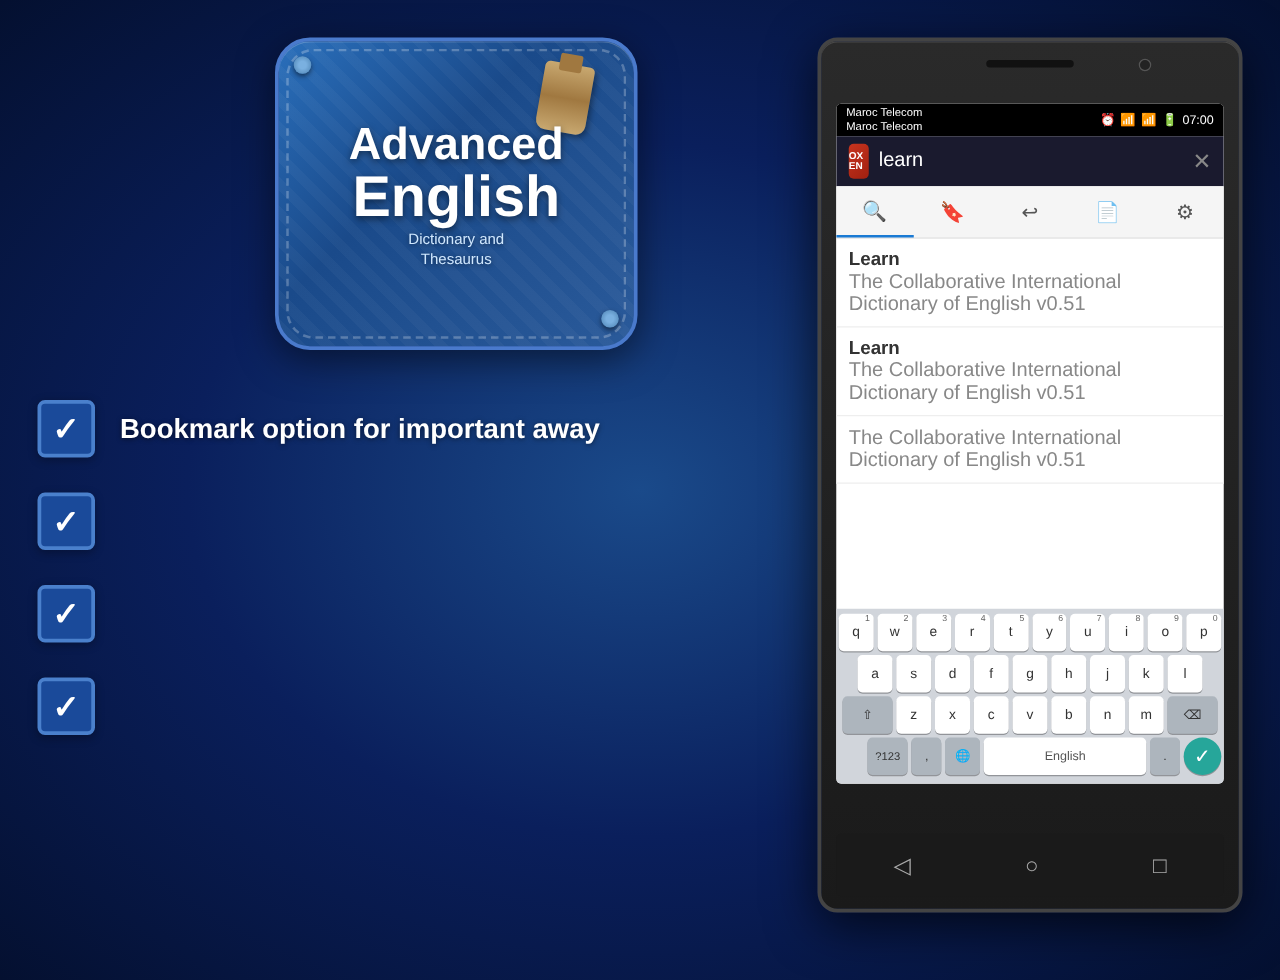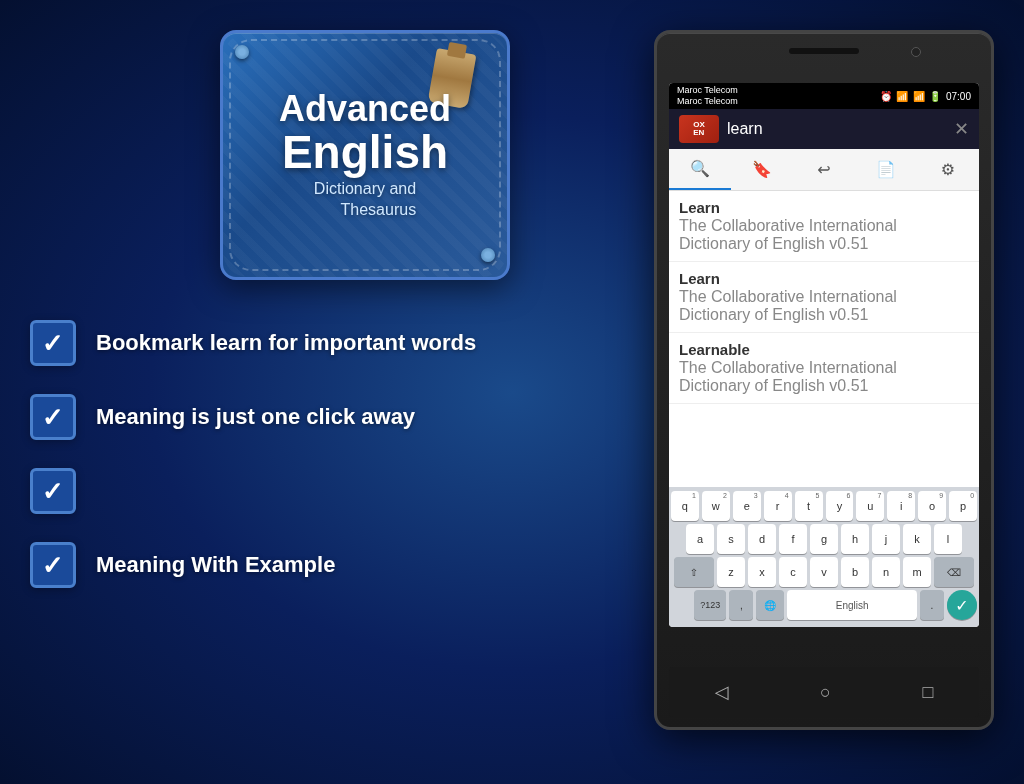--- a/index.html
+++ b/index.html
@@ -14,21 +14,21 @@
     }
 
     
     .app-icon {
       position: absolute;
       top: 30px;
       left: 220px;
       width: 290px;
       height: 250px;
       background: linear-gradient(135deg, #2a6fbb 0%, #1a4a8a 40%, #2a5a9a 100%);
-      border-radius: 16px;
+      border-radius: 28px;
       border: 3px solid #4a7acc;
       box-shadow: 0 8px 30px rgba(0,0,0,0.5), inset 0 1px 0 rgba(255,255,255,0.2);
       display: flex;
       flex-direction: column;
       align-items: center;
       justify-content: center;
       padding: 20px;
     }
 
     .app-icon::before {
@@ -113,24 +113,24 @@
       font-size: 46px;
       font-weight: 900;
       color: #ffffff;
       text-align: center;
       text-shadow: 0 2px 6px rgba(0,0,0,0.5);
       z-index: 1;
       line-height: 1;
     }
 
     .icon-subtitle {
-      font-size: 16px;
+      font-size: 12px;
       font-weight: 400;
       color: #d0e8ff;
-      text-align: right;
+      text-align: center;
       text-shadow: 0 1px 4px rgba(0,0,0,0.5);
       z-index: 1;
       line-height: 1.3;
       margin-top: 4px;
     }
 
     
     .features {
       position: absolute;
       top: 320px;
@@ -245,27 +245,26 @@
     .search-bar {
       background: #1a1a2e;
       height: 40px;
       display: flex;
       align-items: center;
       padding: 0 10px;
       gap: 8px;
     }
 
     .search-icon-small {
-      width: 40px;
+      width: 16px;
       height: 28px;
       background: linear-gradient(135deg, #c8341e, #a02010);
       border-radius: 4px;
       display: flex;
       align-items: center;
-      justify-content: center;
       font-size: 12px;
       color: white;
       font-weight: bold;
       flex-shrink: 0;
     }
 
     .search-input-field {
       flex: 1;
       font-size: 16px;
       color: #fff;
@@ -454,38 +453,36 @@
     <div class="icon-title-english">English</div>
     <div class="icon-subtitle">Dictionary and<br>Thesaurus</div>
   </div>
 </div>
 
 <div class="features">
   <div class="feature-item">
     <div class="checkbox">
       <span class="checkmark">✓</span>
     </div>
-    <span class="feature-text">Bookmark learn for important words</span>
-  </div>
-  <div class="feature-item">
-    <div class="checkbox">
-      <span class="checkmark">✓</span>
-    </div>
-    <span class="feature-text">Meaning is just one click away</span>
+    <span class="feature-text">Bookmark option for important away</span>
   </div>
   <div class="feature-item">
     <div class="checkbox">
       <span class="checkmark">✓</span>
     </div>
   </div>
   <div class="feature-item">
     <div class="checkbox">
       <span class="checkmark">✓</span>
     </div>
-    <span class="feature-text">Meaning With Example</span>
+  </div>
+  <div class="feature-item">
+    <div class="checkbox">
+      <span class="checkmark">✓</span>
+    </div>
   </div>
 </div>
 
 <div class="phone-container">
   <div class="phone-body">
     <div class="phone-speaker"></div>
     <div class="phone-camera"></div>
     <div class="phone-volume"></div>
     <div class="phone-volume2"></div>
     <div class="phone-power"></div>
@@ -525,21 +522,20 @@
       <div class="dict-results">
         <div class="dict-entry">
           <div class="dict-word">Learn</div>
           <div class="dict-source">The Collaborative International Dictionary of English v0.51</div>
         </div>
         <div class="dict-entry">
           <div class="dict-word">Learn</div>
           <div class="dict-source">The Collaborative International Dictionary of English v0.51</div>
         </div>
         <div class="dict-entry">
-          <div class="dict-word">Learnable</div>
           <div class="dict-source">The Collaborative International Dictionary of English v0.51</div>
         </div>
       </div>
 
       <div class="keyboard">
 
         <div class="key-row">
           <div class="key"><span class="key-num">1</span>q</div>
           <div class="key"><span class="key-num">2</span>w</div>
           <div class="key"><span class="key-num">3</span>e</div>

